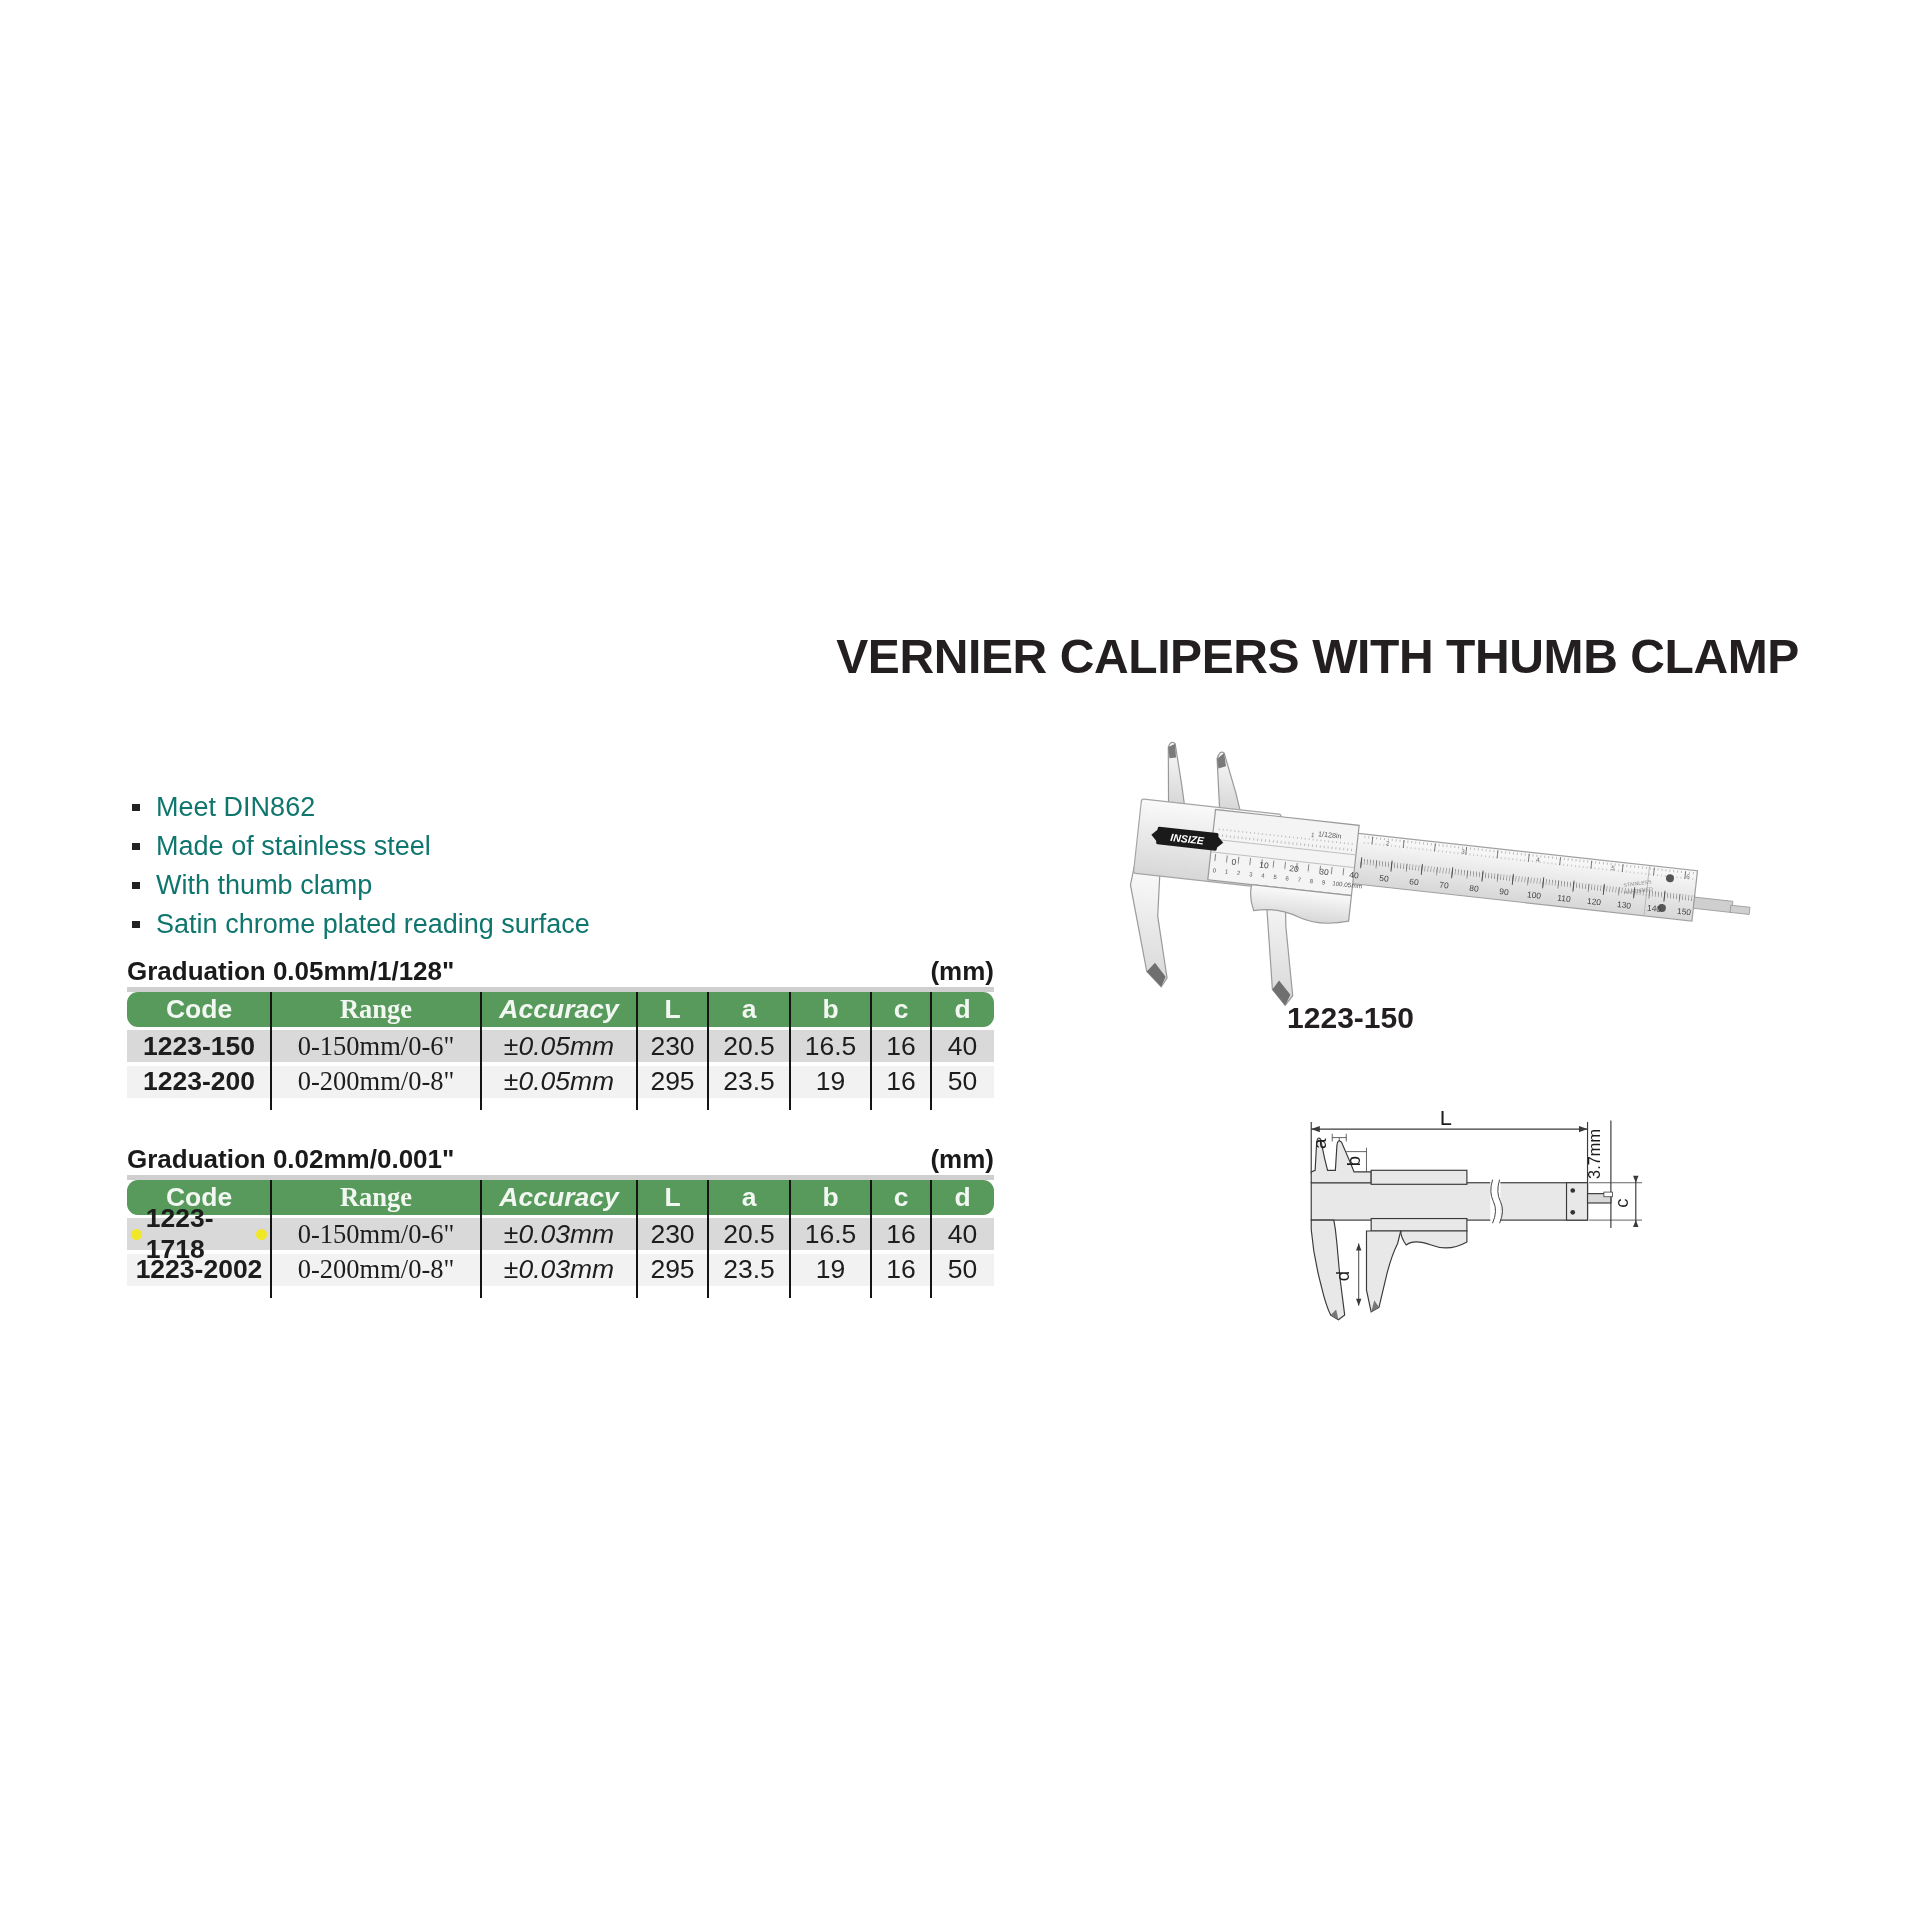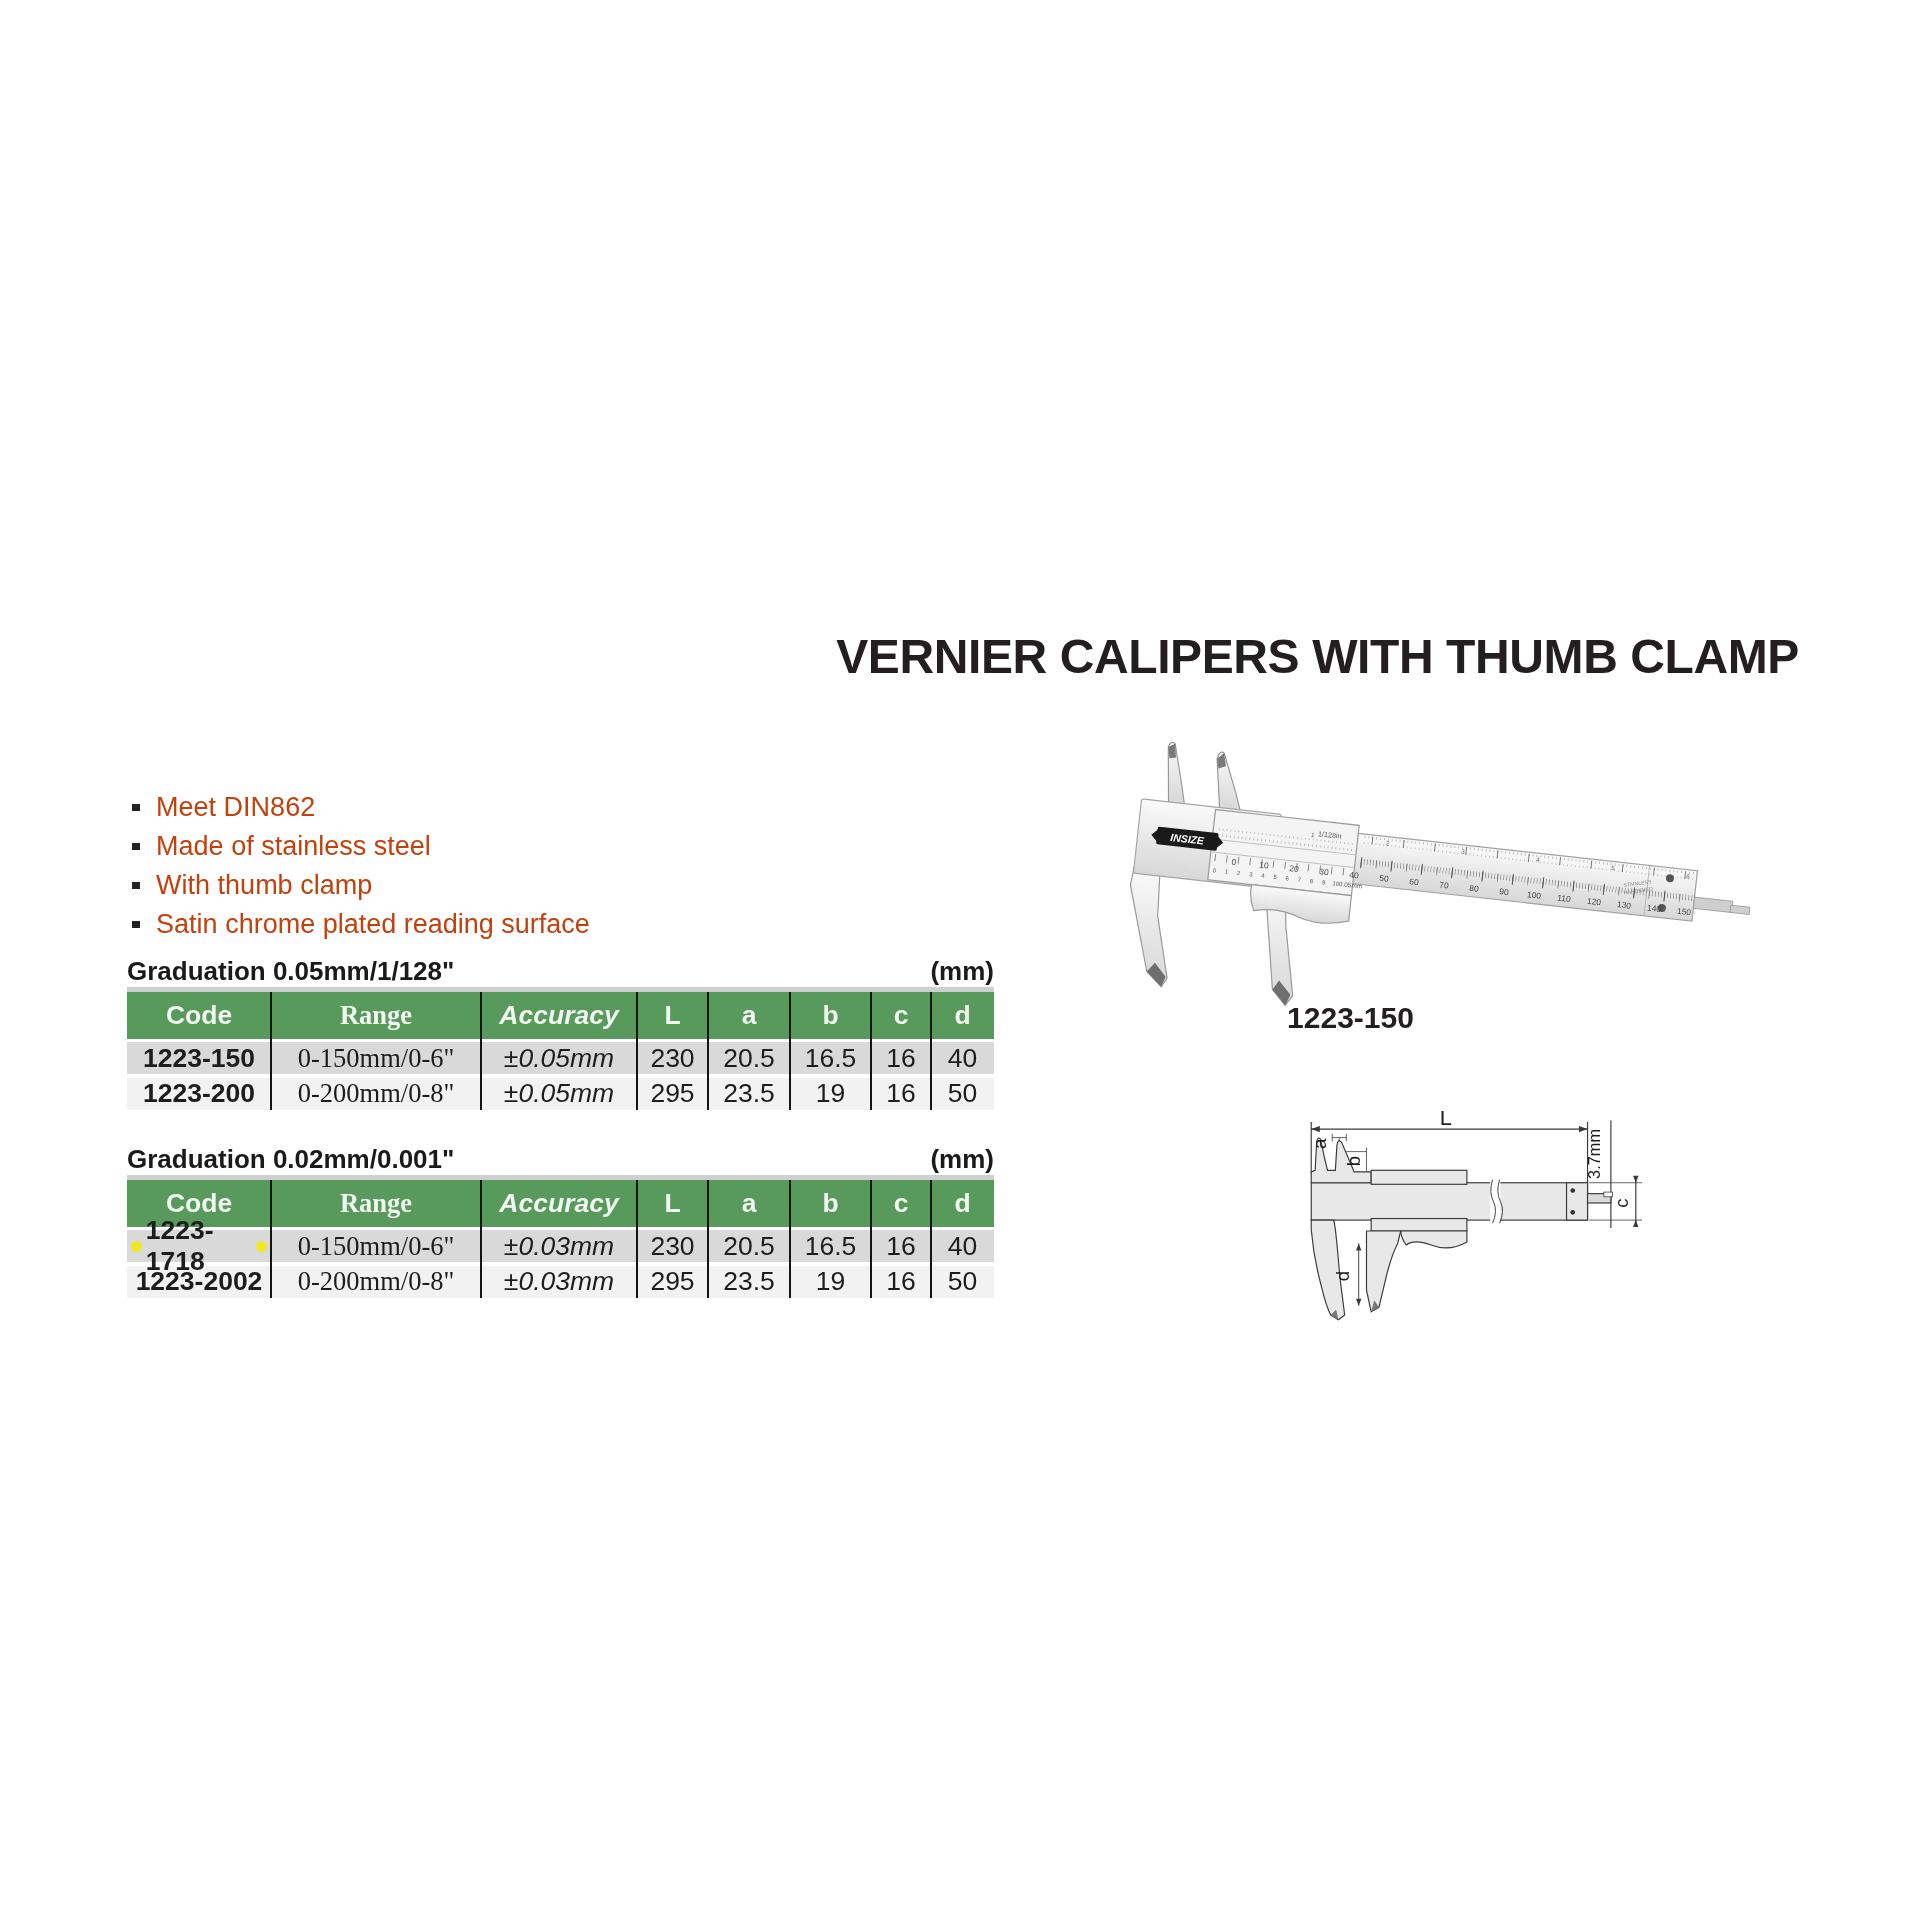--- a/index.html
+++ b/index.html
@@ -5,30 +5,30 @@
   html,body{margin:0;padding:0;background:#ffffff;}
   .page{position:relative;width:1931px;height:1931px;background:#fff;overflow:hidden;
         font-family:"Liberation Sans", sans-serif;color:#231f20;}
 
   
   .title{position:absolute;top:629px;right:132px;font-size:48px;font-weight:bold;
          letter-spacing:-0.4px;white-space:nowrap;color:#231f20;}
 
   
   .features{position:absolute;left:132px;top:788px;list-style:none;margin:0;padding:0;}
-  .features li{display:flex;align-items:center;height:39px;font-size:27px;color:#c2410c;}
+  .features li{display:flex;align-items:center;height:39px;font-size:27px;color:#0f766e;}
   .bullet-sq{width:7.8px;height:7.8px;background:#222;margin-right:16.3px;flex:0 0 auto;}
 
   
   .spec-heading{position:absolute;width:867px;display:flex;justify-content:space-between;
                 font-size:26px;font-weight:bold;color:#1a1a1a;}
   .spec-table{position:absolute;width:867px;}
   .top-strip{height:5.4px;background:#cfcfcf;}
   .trow{display:flex;width:867px;}
-  .thead{height:47px;background:var(--header_green,#579a5c);}
+  .thead{height:35px;background:var(--header_green,#579a5c);border-radius:11px;}
   .thead .tc{color:#f2f7f2;font-weight:bold;}
   .rgap{height:3.1px;background:#ffffff;}
   .tbody1{height:32px;background:var(--row_gray,#d9d9d9);}
   .tbody2{height:32px;background:var(--row_light,#f2f2f2);text-align:center;}
   .tc{display:flex;align-items:center;justify-content:center;font-size:26.5px;color:#1d1d1d;}
   .tc.codecell{font-weight:bold;}
   .c0{width:144px;} .c1{width:210px;font-family:Liberation Serif, serif;} .c2{width:156px;font-style:italic;} .c3{width:71px;}
   .c4{width:82px;} .c5{width:81px;} .c6{width:60px;} .c7{width:63px;}
   .vline{position:absolute;top:5.4px;width:2.3px;height:118px;background:#141414;}
   .dot{display:inline-block;width:11px;height:11px;border-radius:50%;

